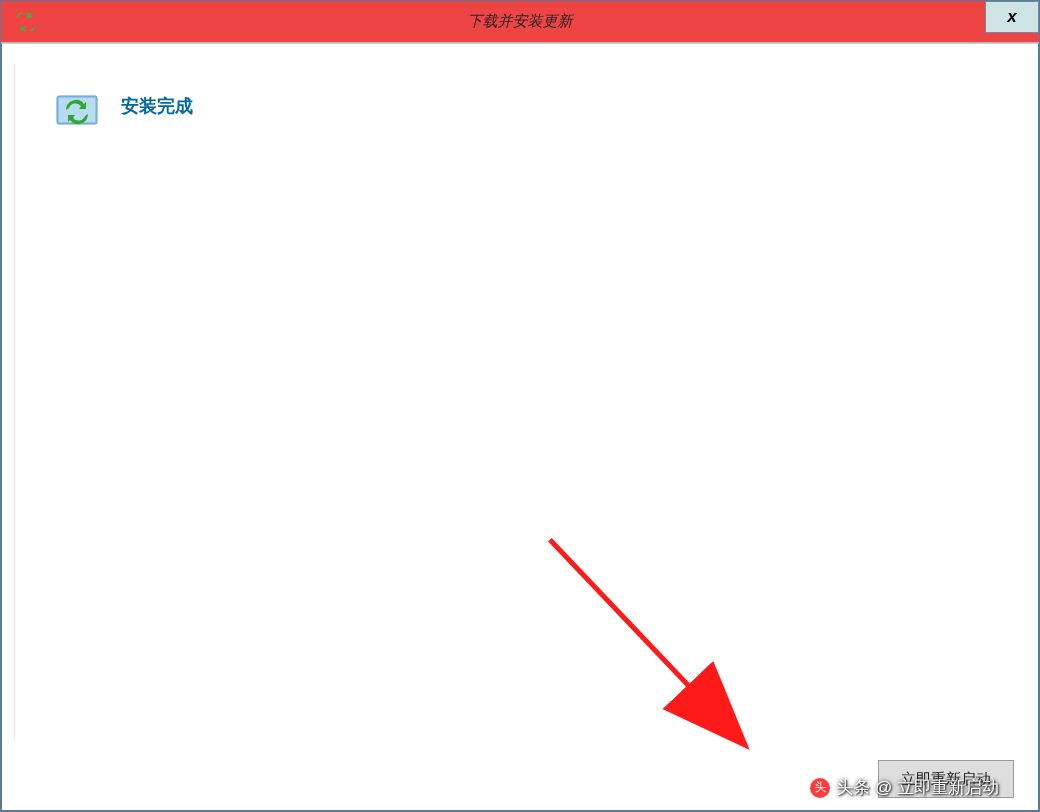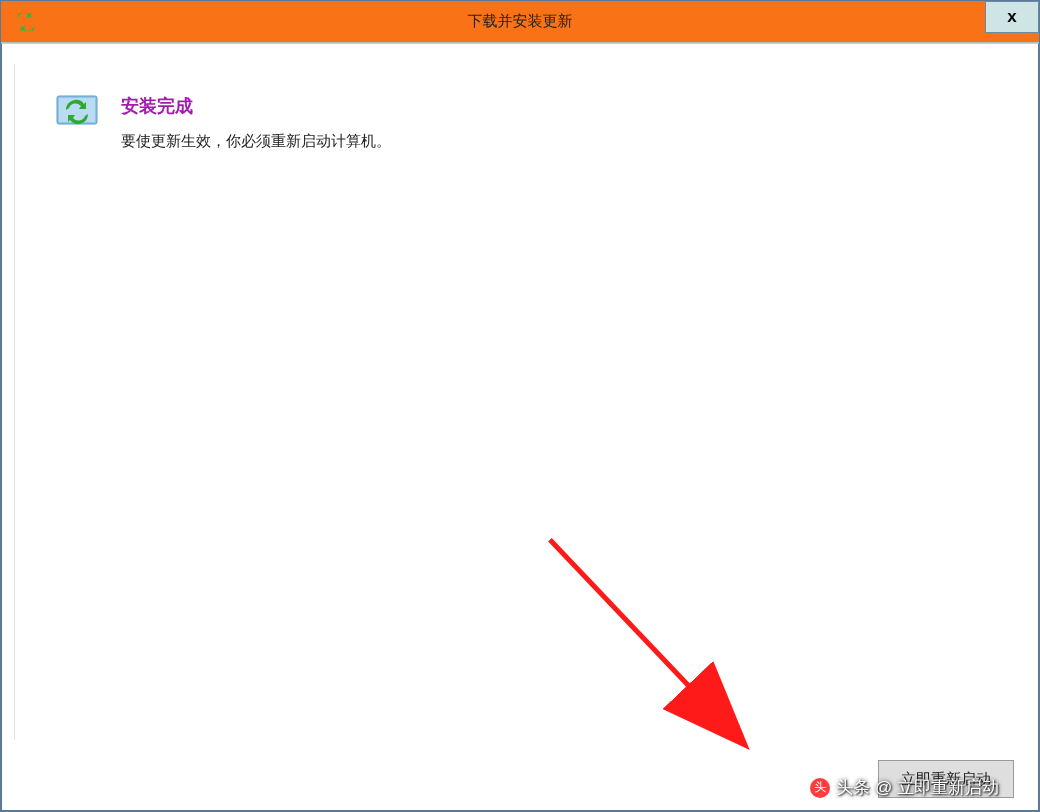--- a/index.html
+++ b/index.html
@@ -13,25 +13,26 @@
     }
     .window {
       width: 1040px;
       height: 812px;
       border: 1px solid #5a7a9a;
       background: #fff;
       position: relative;
     }
     .titlebar {
       height: 42px;
-      background: #f97316;
+      background: #ef4444;
       border-bottom: 1px solid #a8c0c0;
       display: flex;
       align-items: center;
       position: relative;
+      font-style: italic;
     }
     .titlebar-icon {
       width: 22px;
       height: 18px;
       margin-left: 14px;
       display: flex;
       align-items: center;
       justify-content: center;
     }
     .titlebar-title {
@@ -83,21 +84,21 @@
       gap: 22px;
     }
     .update-icon {
       width: 44px;
       height: 36px;
       flex-shrink: 0;
     }
     .header-text h2 {
       font-size: 18px;
       font-weight: bold;
-      color: #a21caf;
+      color: #0369a1;
       margin-bottom: 14px;
     }
     .header-text p {
       font-size: 15px;
       color: #222;
     }
     .footer {
       position: absolute;
       bottom: 12px;
       right: 24px;
@@ -168,21 +169,20 @@
         <span class="update-icon">
           <svg viewBox="0 0 44 36" width="44" height="36">
             <rect x="2" y="2" width="40" height="28" rx="2" fill="#8ec5e8" stroke="#5a9cc9" stroke-width="1"></rect>
             <rect x="4" y="4" width="36" height="24" fill="#b9dcf2"></rect>
             <path d="M14 14 A7 7 0 0 1 26 12 L24 15 L31 15 L31 8 L29 10 A10 10 0 0 0 11 16 Z" fill="#2faa2f"></path>
             <path d="M30 22 A7 7 0 0 1 18 24 L20 21 L13 21 L13 28 L15 26 A10 10 0 0 0 33 20 Z" fill="#2faa2f"></path>
           </svg>
         </span>
         <div class="header-text">
           <h2>安装完成</h2>
-          <p>要使更新生效，你必须重新启动计算机。</p>
         </div>
       </div>
     </div>
 
     <div class="footer">
       <button class="btn">立即重新启动</button>
     </div>
   </div>
 
   <svg class="arrow-overlay" viewBox="0 0 1040 812">

